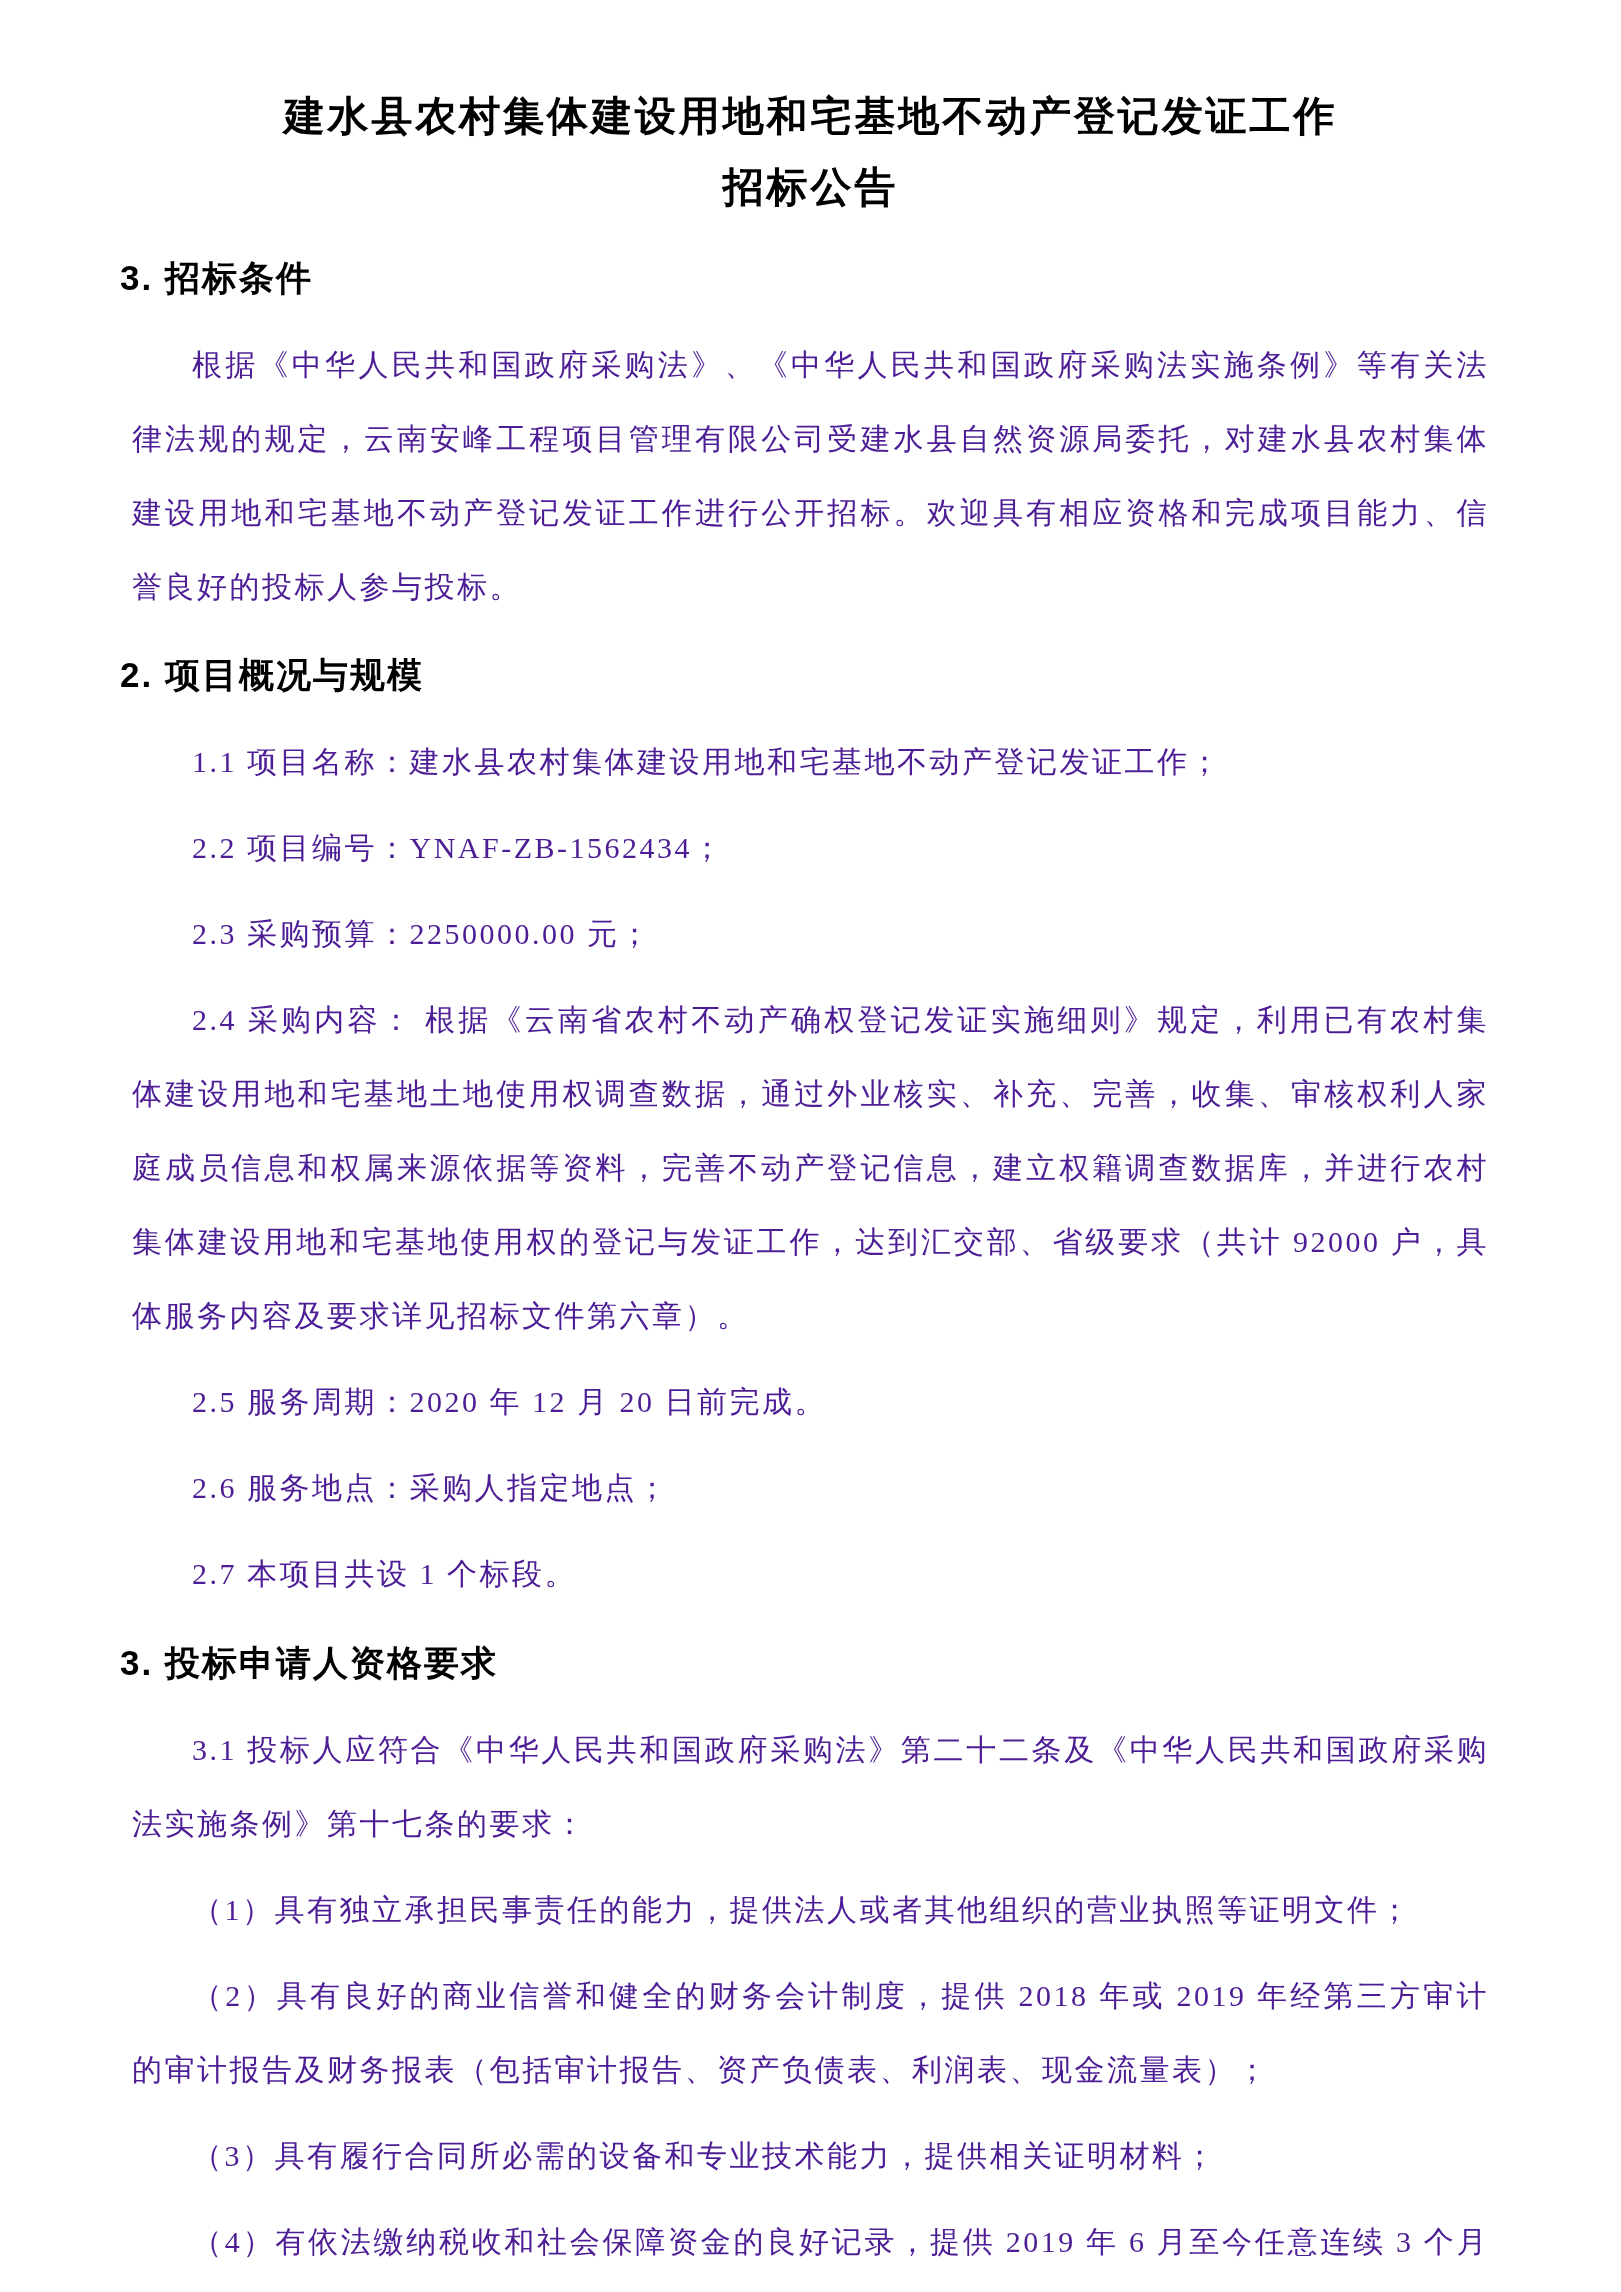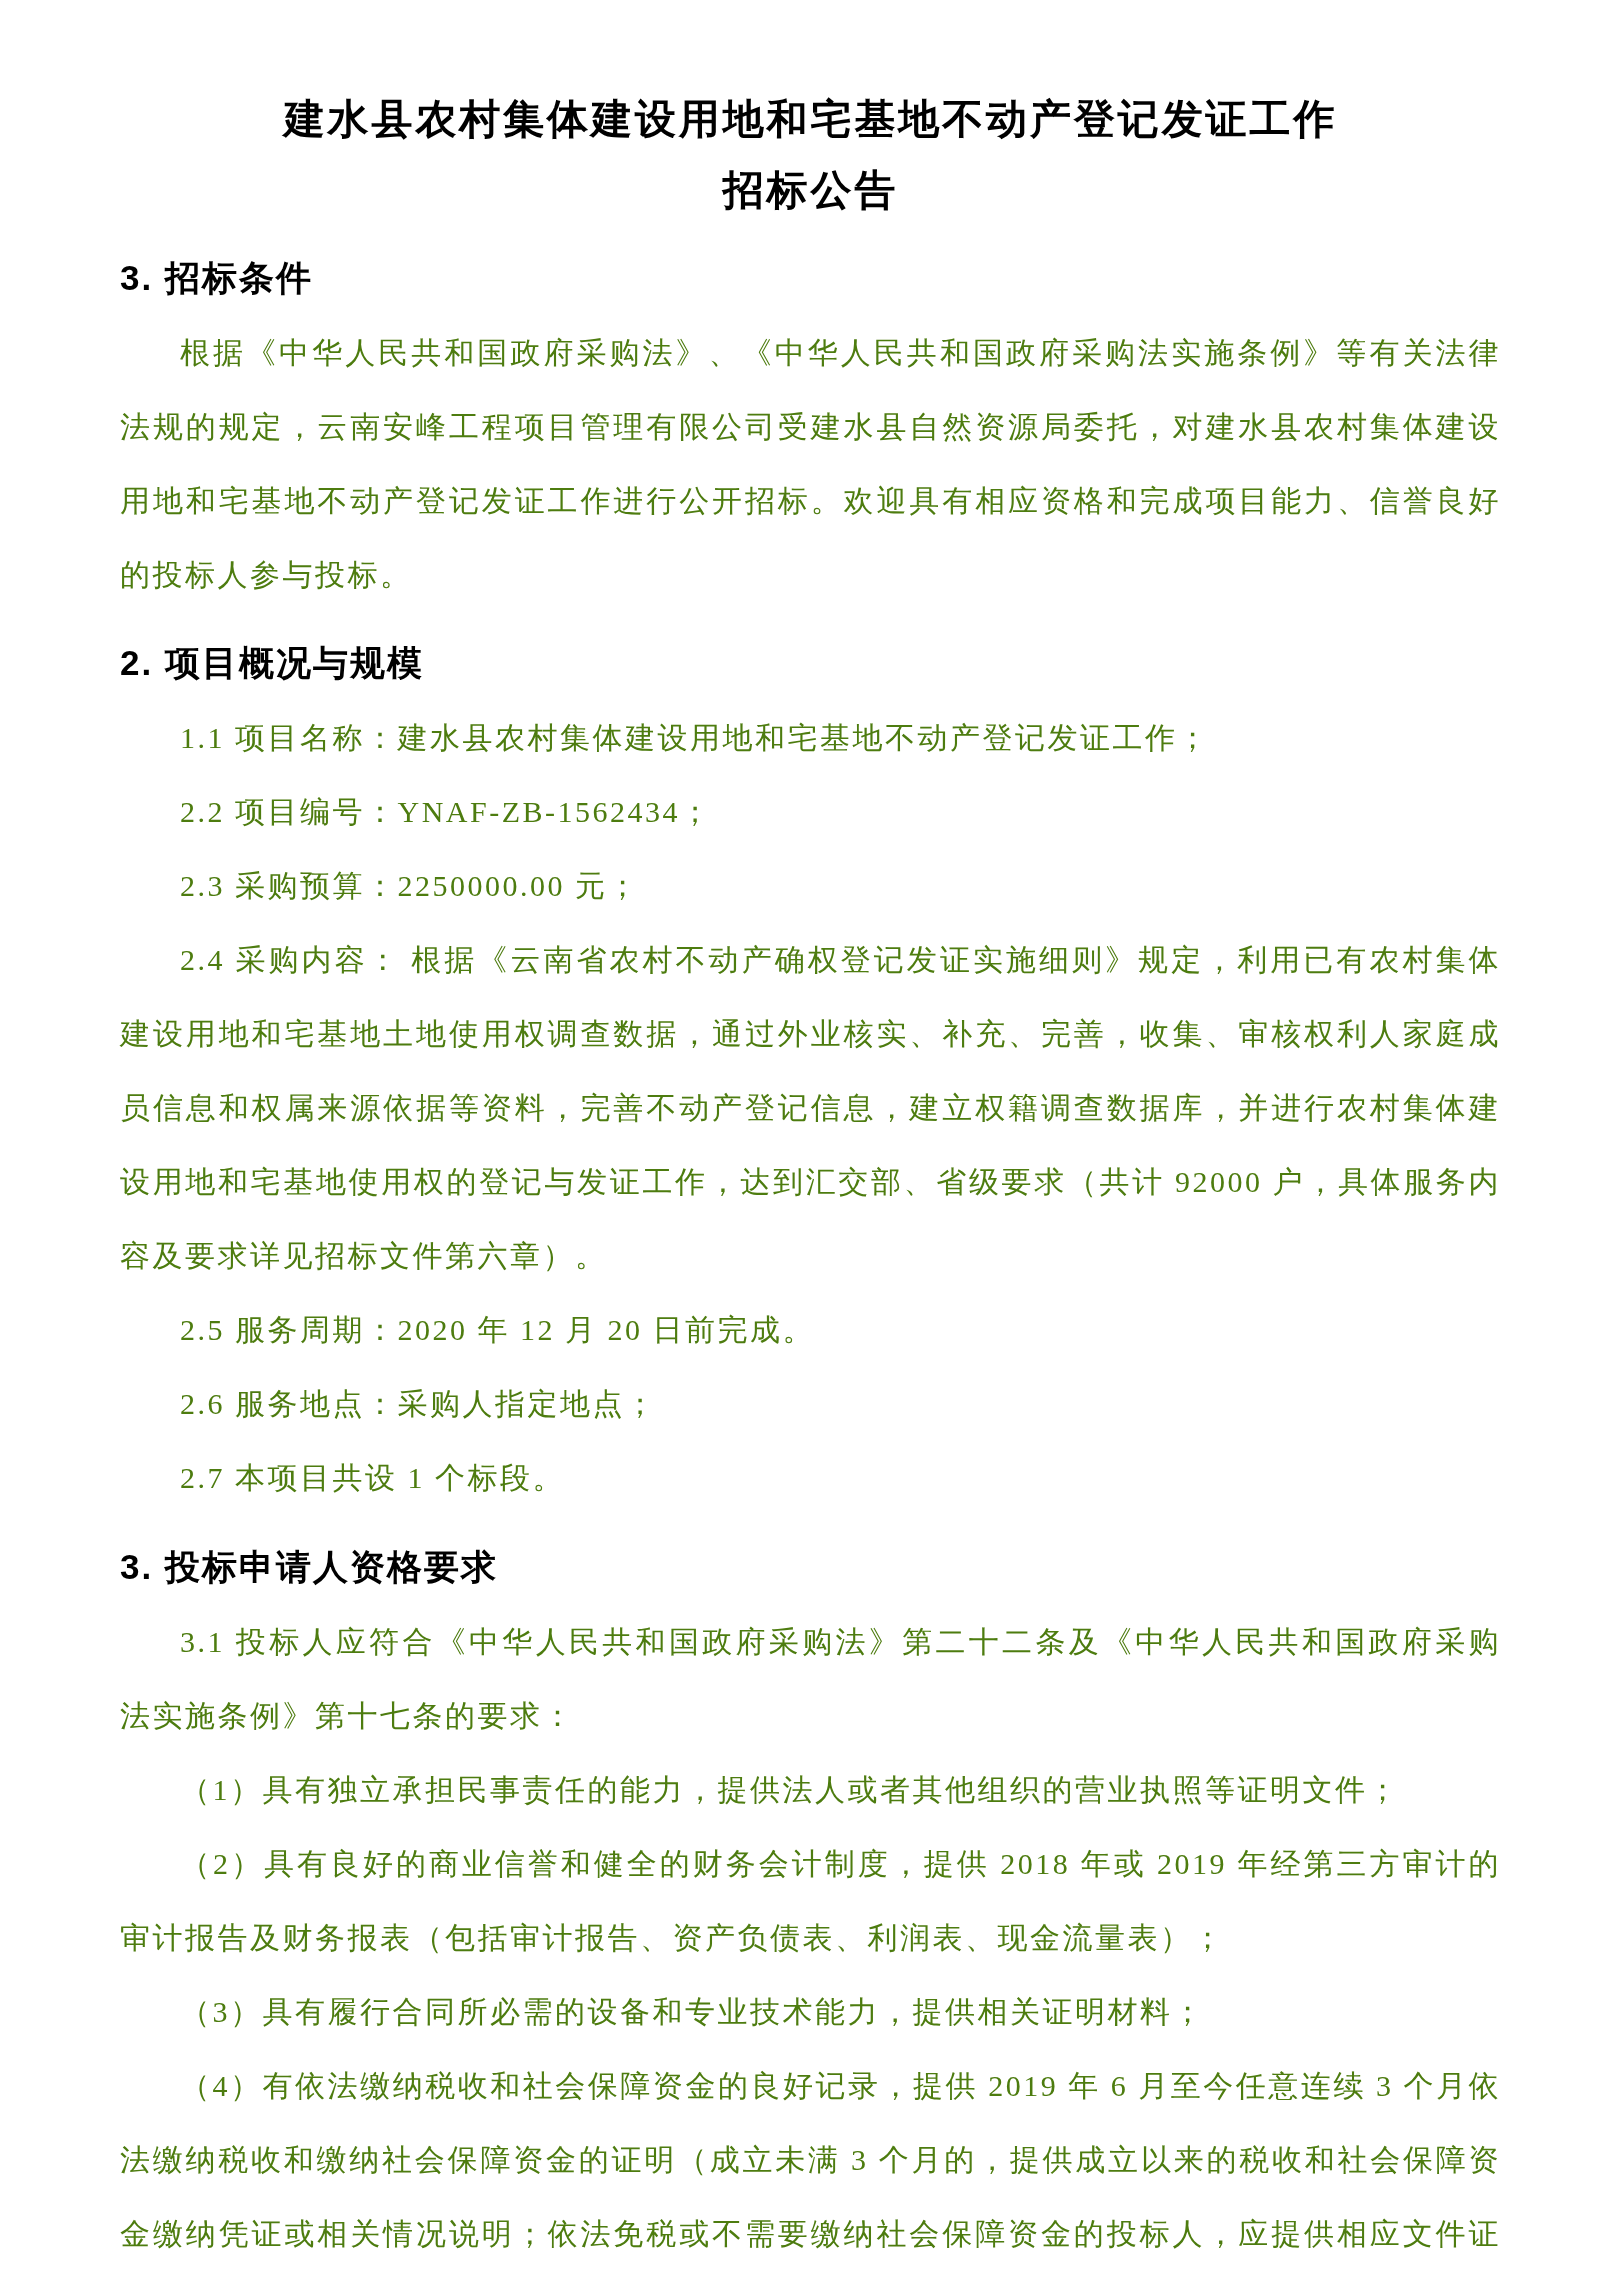--- a/index.html
+++ b/index.html
@@ -15,45 +15,45 @@
     background: #ffffff;
     color: #000000;
     box-sizing: border-box;
     padding: 84px 120px 59px 120px;
     font-family: "Liberation Serif", serif;
     overflow: hidden;
   }
   .doc-title {
     margin: 0;
     text-align: center;
-    font-family: Liberation Serif, serif;
+    font-family: Liberation Mono, monospace;
     font-weight: bold;
     font-size: 41px;
     line-height: 71px;
     letter-spacing: 2.9px;
     color: #000000;
   }
   .section-heading {
     margin: 13.7px 0 0 0;
     font-family: "Liberation Sans", sans-serif;
     font-weight: bold;
     font-size: 35px;
     line-height: 76px;
     letter-spacing: 2px;
     color: #000000;
   }
   .body-para {
-    margin: 0;
+    margin: 12px;
     font-size: 30px;
     line-height: 74px;
     letter-spacing: 2.5px;
     text-align: justify;
     text-justify: inter-ideograph;
     text-indent: 2em;
-    color: #4d7c0f;
+    color: #4c1d95;
     font-family: "Liberation Serif", serif;
   }
 </style>
 </head>
 <body>
 
 <div class="page">
 
   <h1 class="doc-title">建水县农村集体建设用地和宅基地不动产登记发证工作</h1>
   <h1 class="doc-title">招标公告</h1>

